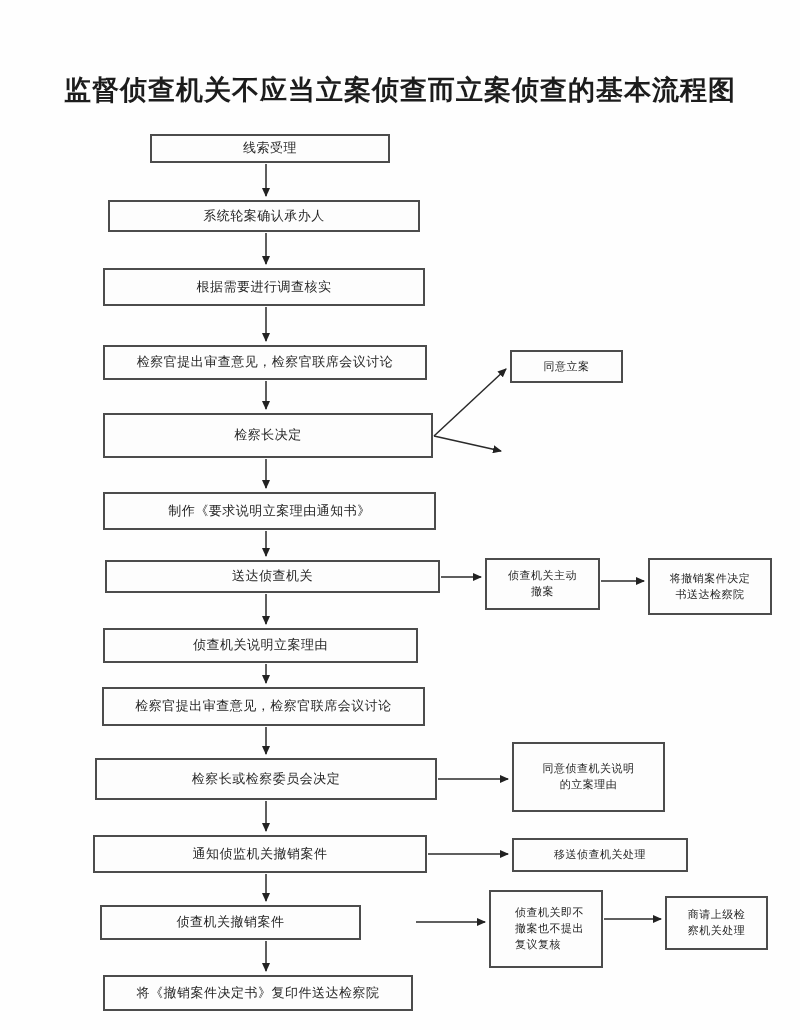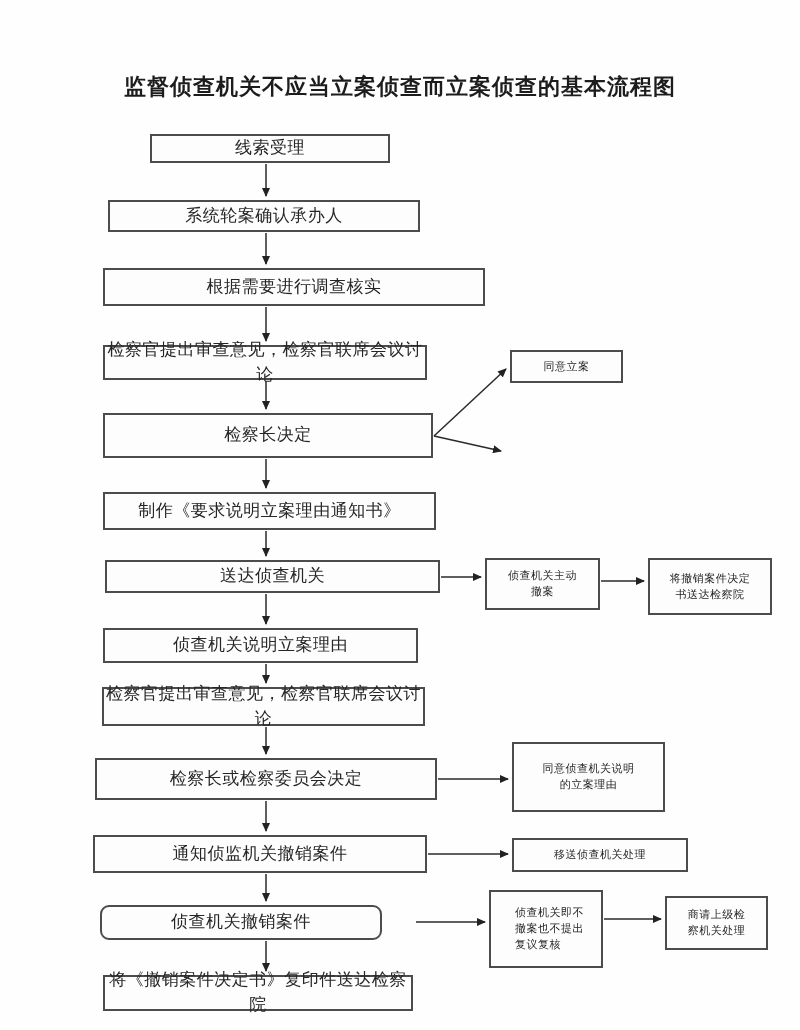--- a/index.html
+++ b/index.html
@@ -15,35 +15,35 @@
     background: #fefefe;
     overflow: hidden;
   }
   .page-title {
     position: absolute;
     left: 0;
     right: 0;
     top: 72px;
     margin: 0;
     text-align: center;
-    font-size: 22px;
+    font-size: 27px;
     font-weight: bold;
     color: #1c1c1c;
     letter-spacing: 1px;
   }
   .node {
     position: absolute;
     box-sizing: border-box;
     border: 2px solid #4c4c4c;
     background: #fdfdfd;
     display: flex;
     align-items: center;
     justify-content: center;
     text-align: center;
-    font-size: 17px;
+    font-size: 13px;
     color: #262626;
     line-height: 1.45;
     white-space: pre-line;
     letter-spacing: 0.5px;
   }
   .node.small {
     font-size: 11px;
   }
   .node.align-left {
     justify-content: flex-start;
@@ -66,39 +66,39 @@
 <body>
 
 <div class="canvas">
 
   <h1 class="page-title">监督侦查机关不应当立案侦查而立案侦查的基本流程图</h1>
 
   <div class="node" style="left:150px; top:134px; width:240px; height:29px;">线索受理</div>
 
   <div class="node" style="left:108px; top:200px; width:312px; height:32px;">系统轮案确认承办人</div>
 
-  <div class="node" style="left:103px; top:268px; width:382px; height:38px;">根据需要进行调查核实</div>
+  <div class="node" style="left:103px; top:268px; width:322px; height:38px;">根据需要进行调查核实</div>
 
   <div class="node" style="left:103px; top:345px; width:324px; height:35px;">检察官提出审查意见，检察官联席会议讨论</div>
 
   <div class="node" style="left:103px; top:413px; width:330px; height:45px;">检察长决定</div>
 
   <div class="node" style="left:103px; top:492px; width:333px; height:38px;">制作《要求说明立案理由通知书》</div>
 
   <div class="node" style="left:103px; top:628px; width:315px; height:35px;">侦查机关说明立案理由</div>
 
   <div class="node" style="left:105px; top:560px; width:335px; height:33px;">送达侦查机关</div>
 
   <div class="node" style="left:102px; top:687px; width:323px; height:39px;">检察官提出审查意见，检察官联席会议讨论</div>
 
   <div class="node" style="left:95px; top:758px; width:342px; height:42px;">检察长或检察委员会决定</div>
 
   <div class="node" style="left:93px; top:835px; width:334px; height:38px;">通知侦监机关撤销案件</div>
 
-  <div class="node" style="left:100px; top:905px; width:282px; height:35px;border-radius:9px;">侦查机关撤销案件</div>
+  <div class="node" style="left:100px; top:905px; width:261px; height:35px;">侦查机关撤销案件</div>
 
   <div class="node" style="left:103px; top:975px; width:310px; height:36px;">将《撤销案件决定书》复印件送达检察院</div>
 
   <div class="node small" style="left:510px; top:350px; width:113px; height:33px;">同意立案</div>
 
 
   <div class="node small" style="left:485px; top:558px; width:115px; height:52px;">侦查机关主动
 撤案</div>
 
   <div class="node small" style="left:648px; top:558px; width:124px; height:57px;">将撤销案件决定

